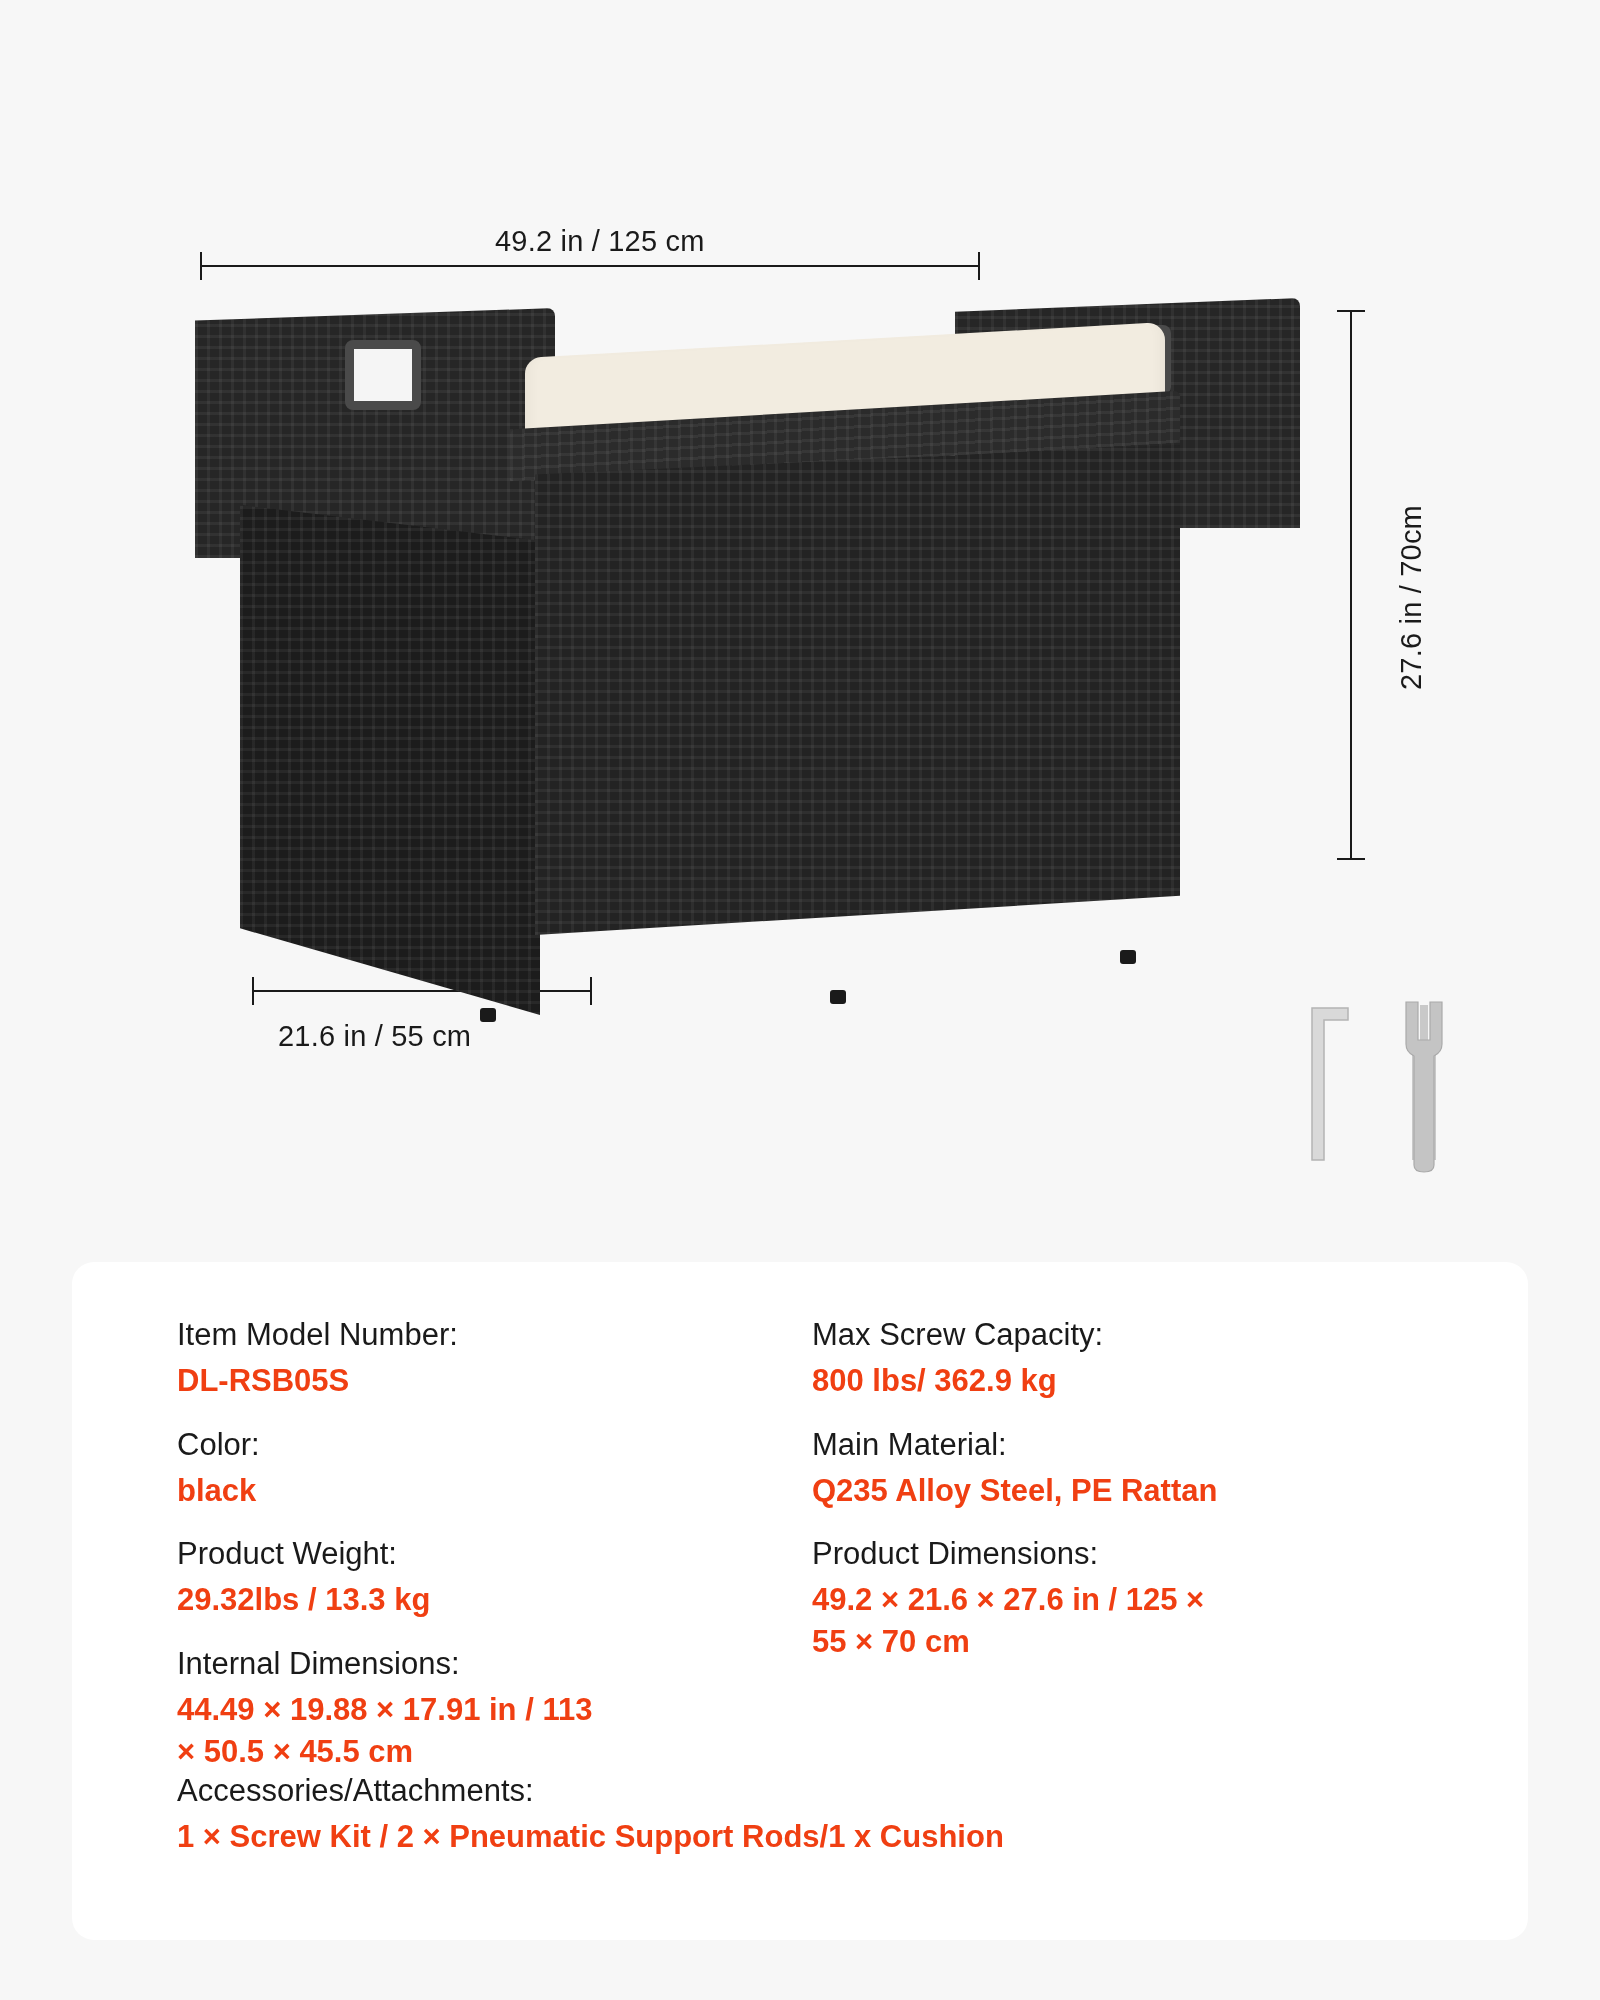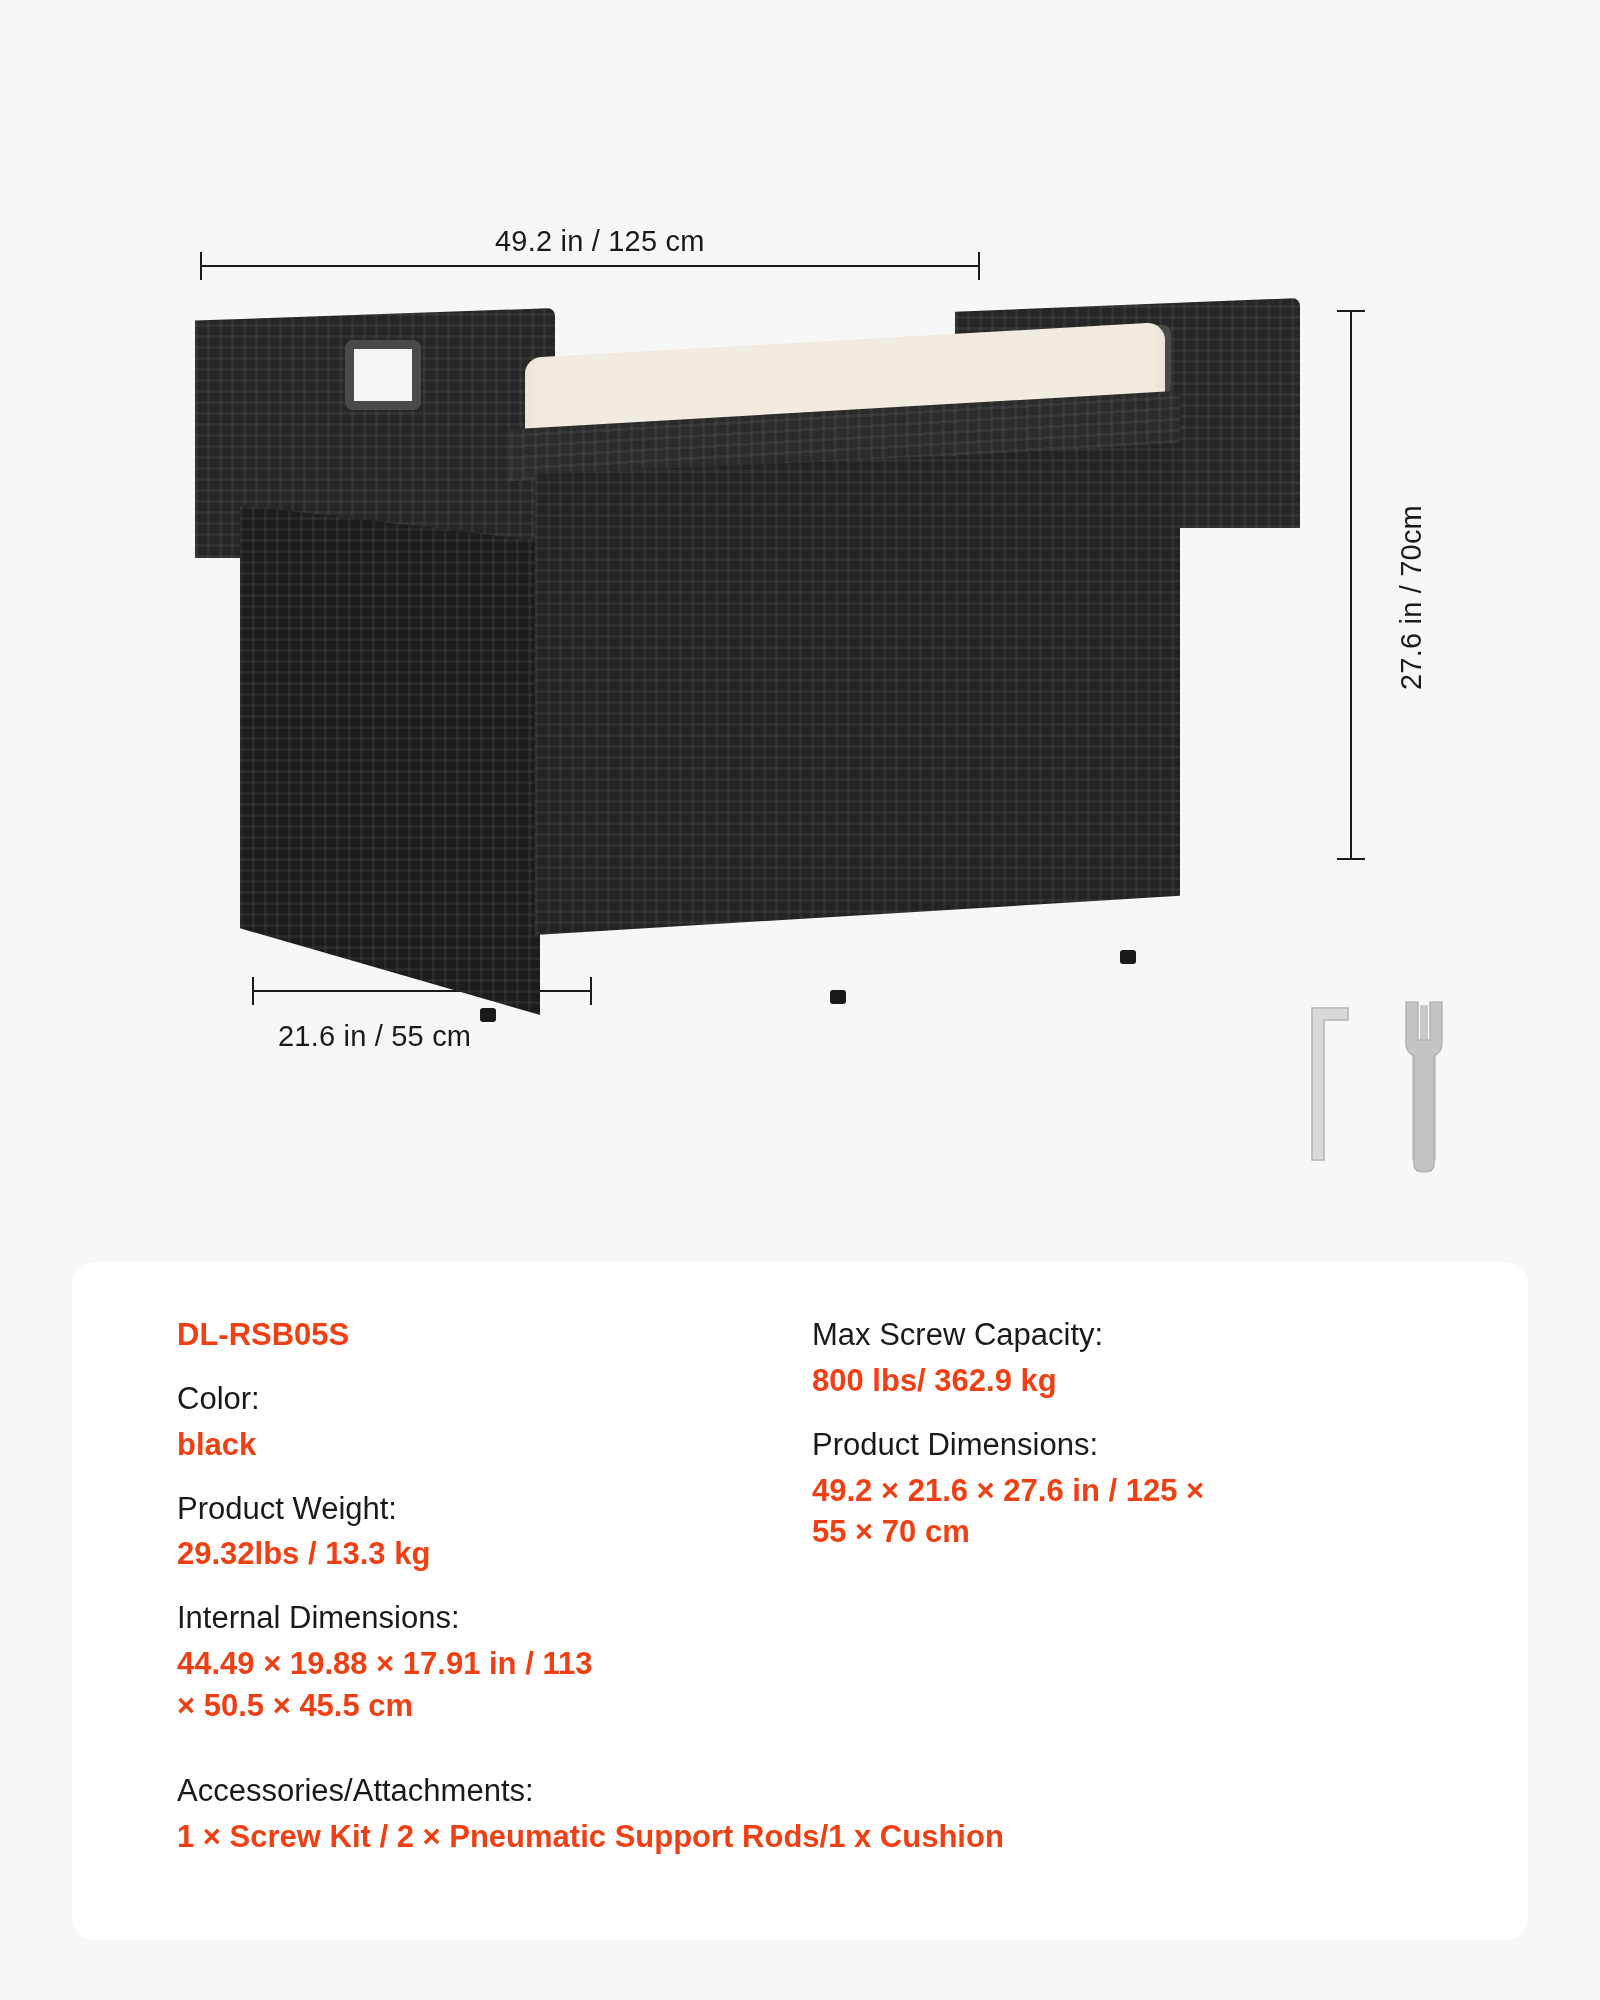--- a/index.html
+++ b/index.html
@@ -268,40 +268,45 @@
       </g>
     </svg>
   </div>
 </div>
 
 <div class="spec-card">
   <div class="spec-grid">
 
     <div class="spec-col">
       <div class="spec-item">
+        <div class="spec-label">Item Model Number:</div>
         <div class="spec-value">DL-RSB05S</div>
       </div>
       <div class="spec-item">
         <div class="spec-label">Color:</div>
         <div class="spec-value">black</div>
       </div>
       <div class="spec-item">
         <div class="spec-label">Product Weight:</div>
         <div class="spec-value">29.32lbs / 13.3 kg</div>
       </div>
       <div class="spec-item">
         <div class="spec-label">Internal Dimensions:</div>
         <div class="spec-value" style="max-width:420px;">44.49 × 19.88 × 17.91 in / 113 × 50.5 × 45.5 cm</div>
       </div>
     </div>
 
     <div class="spec-col">
       <div class="spec-item">
         <div class="spec-label">Max Screw Capacity:</div>
         <div class="spec-value">800 lbs/ 362.9 kg</div>
+      </div>
+      <div class="spec-item">
+        <div class="spec-label">Main Material:</div>
+        <div class="spec-value">Q235 Alloy Steel, PE Rattan</div>
       </div>
       <div class="spec-item">
         <div class="spec-label">Product Dimensions:</div>
         <div class="spec-value" style="max-width:420px;">49.2 × 21.6 × 27.6 in / 125 × 55 × 70 cm</div>
       </div>
     </div>
 
   </div>
 
   <div class="spec-full">

